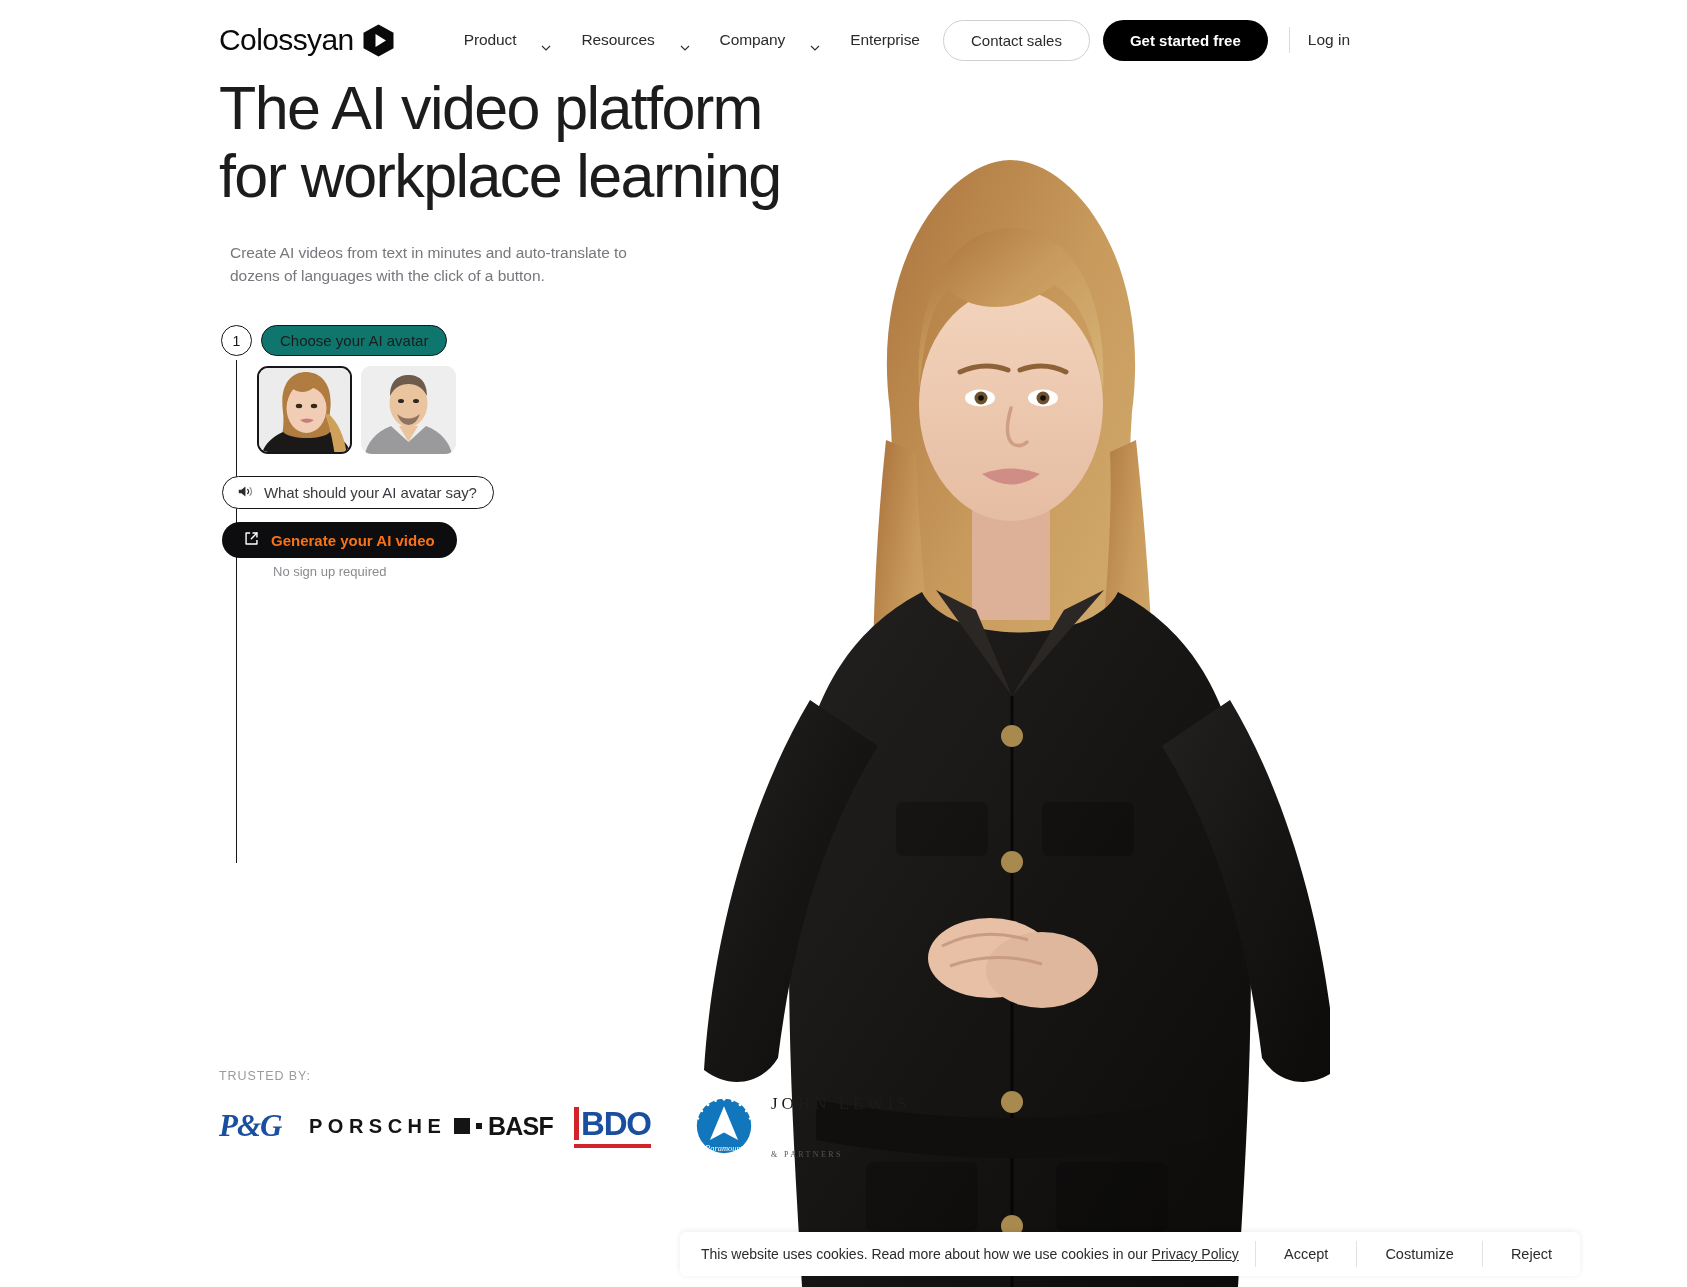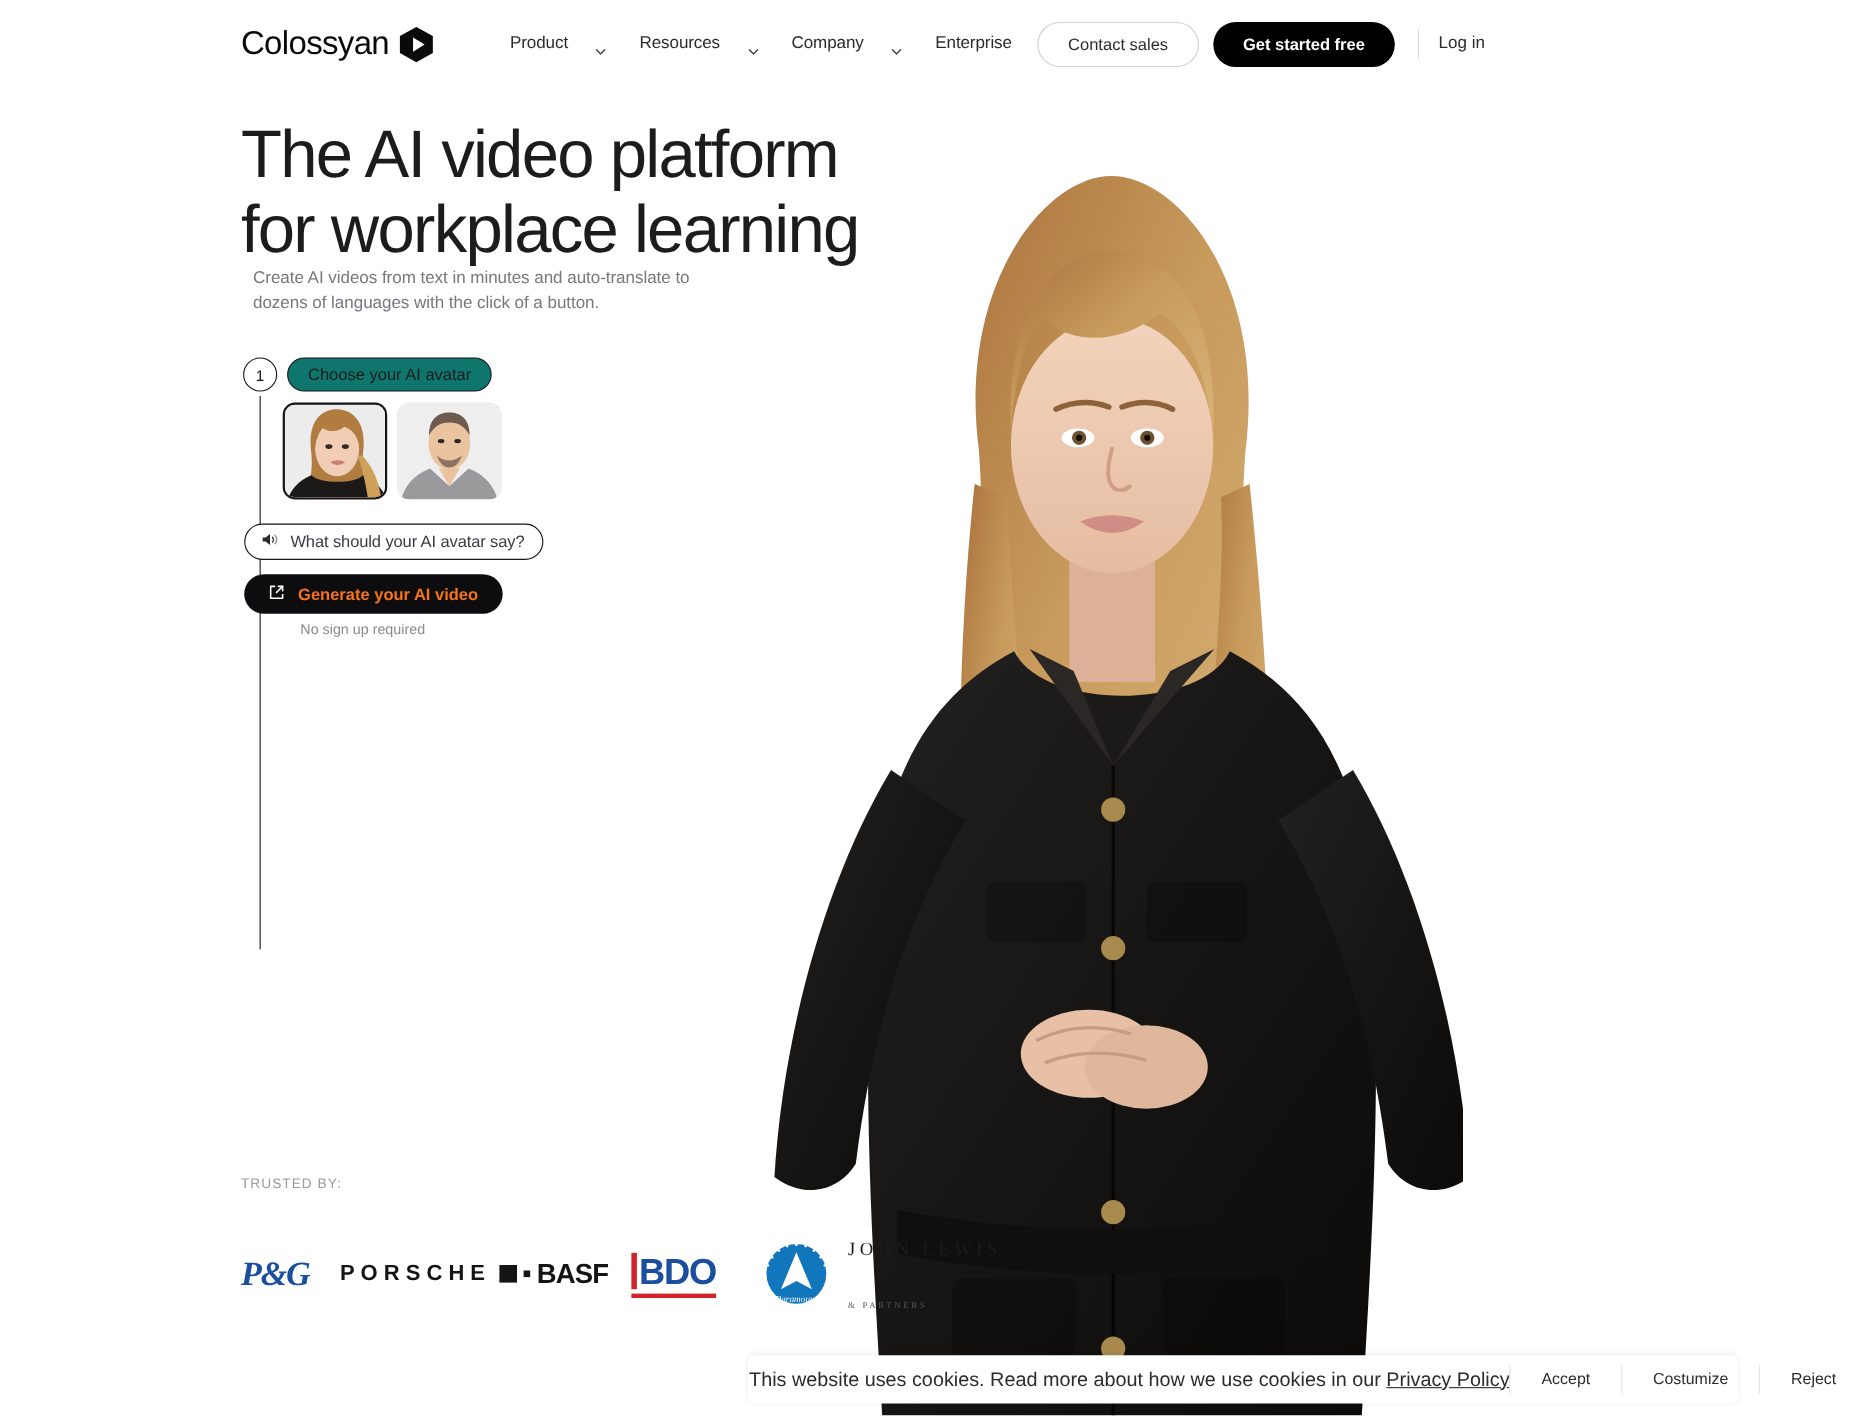--- a/index.html
+++ b/index.html
@@ -37,21 +37,21 @@
   .btn-getstarted {
     border: none; border-radius: 999px; background: #000000;
     padding: 12px 27px; font-size: 15px; font-weight: 700; color:#fff; cursor:pointer;
     margin-left: 13px; white-space:nowrap;
   }
   .nav-divider { width:1px; height:26px; background:#d9d9de; margin: 0 18px 0 21px; }
   .btn-login { font-size: 15.5px; color:#2b2b2b; cursor:pointer; margin-right: 337px; white-space:nowrap;}
 
   
   .hero-h1 {
-    position:absolute; left: 219px; top: 106px; width: 820px;
+    position:absolute; left: 219px; top: 74px; width: 820px;
     font-size: 61px; line-height: 68px; font-weight: 400; letter-spacing:-1.6px; color:#1c1c1c;
   }
   .hero-sub {
     position:absolute; left: 230px; top: 241px; width: 430px;
     font-size: 15.5px; line-height: 23px; color:#77777d; letter-spacing:-0.05px;
   }
 
   
   .widget { position:absolute; left: 221px; top: 324px; width: 520px; }
   .step-row { display:flex; align-items:center; height:33px; }
@@ -90,21 +90,21 @@
 
   
   .hero-figure {
     position:absolute; left: 690px; top: 140px; width: 640px; height: 1147px; overflow:hidden;
   }
   .person { position:absolute; left:0; top:0; width:640px; height:1147px; }
 
   
   .trusted { position:absolute; left: 219px; top: 1069px; }
   .trusted-label { font-size: 12.5px; letter-spacing: 0.9px; color:#9a9aa0; font-weight:400; }
-  .logo-row { position:absolute; left: 219px; top: 1132px; display:flex; align-items:center; height:52px; gap: 0; }
+  .logo-row { position:absolute; left: 219px; top: 1100px; display:flex; align-items:center; height:52px; gap: 0; }
   .logo-slot { display:flex; align-items:center; justify-content:flex-start; height:52px; }
   .logo-pg { font-family:"Liberation Serif", serif; font-style:italic; font-weight:700; font-size:31px; color:#1a4fa0; letter-spacing:-1px; }
   .logo-porsche { font-size:20px; font-weight:700; letter-spacing:5.5px; color:#141414; }
   .logo-basf { display:flex; align-items:center; gap:6px; }
   .basf-sq { width:16px; height:16px; background:#141414; }
   .basf-dot { width:6px; height:6px; background:#141414; }
   .basf-txt { font-size:25px; font-weight:700; letter-spacing:-0.8px; color:#141414; }
   .logo-bdo { position:relative; padding-bottom:5px; }
   .bdo-txt { font-size:33px; font-weight:700; color:#1a4fa0; letter-spacing:-1.2px; padding-left:7px; }
   .bdo-bar-l { position:absolute; left:0; top:2px; width:5px; height:33px; background:#d2232a; }
@@ -113,21 +113,21 @@
   .jl-main { font-family:"Liberation Serif", serif; font-size:17px; letter-spacing:4px; color:#1c1c1c; }
   .jl-sub { font-family:"Liberation Serif", serif; font-size:8px; letter-spacing:2.4px; color:#55555a; margin-top:4px; }
 
   
   .cookie {
     position:absolute; left: 680px; top: 1232px; width: 900px; height: 44px;
     background:#fff; border-radius: 6px; display:flex; align-items:center;
     box-shadow: 0 -1px 6px rgba(0,0,0,0.08);
     z-index: 60;
   }
-  .cookie-text { font-size: 18px; color:#2b2b2b; margin-left: 1px; white-space:nowrap; }
+  .cookie-text { font-size: 14px; color:#2b2b2b; margin-left: 21px; white-space:nowrap; }
   .cookie-link { color:#2b2b2b; text-decoration: underline; cursor:pointer; }
   .cookie-sep { width:1px; height:26px; background:#e2e2e6; }
   .cookie-btn { font-size: 14.5px; color:#2b2b2b; padding: 0 28px; cursor:pointer; white-space:nowrap; }
   .cookie-actions { margin-left:auto; display:flex; align-items:center; height:100%; }
 </style>
 </head>
 <body>
 
 <div class="page">
 

